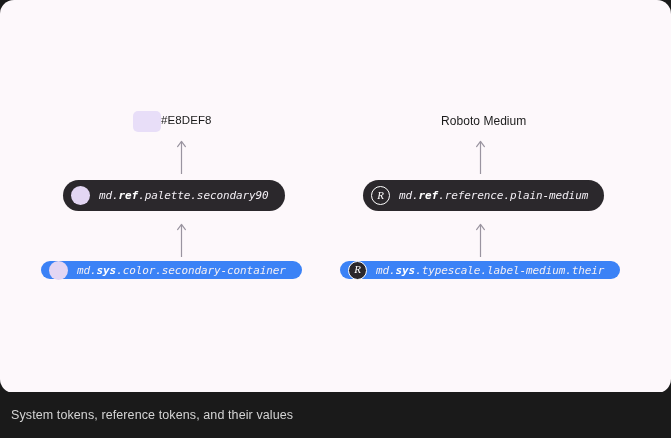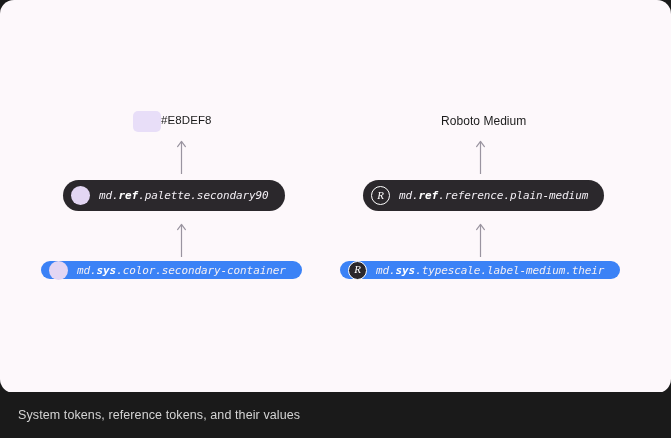--- a/index.html
+++ b/index.html
@@ -155,21 +155,21 @@
   
   .caption-bar {
     position: absolute;
     left: 0;
     bottom: 0;
     width: 671px;
     height: 46px;
     background: #1a1a1a;
     display: flex;
     align-items: center;
-    padding-left: 18px;
+    padding-left: 11px;
     box-sizing: border-box;
   }
   .caption-text {
     font-family: "Liberation Sans", sans-serif;
     font-size: 12.5px;
     color: #d4d4d4;
     letter-spacing: 0.1px;
   }
 </style>
 </head>

